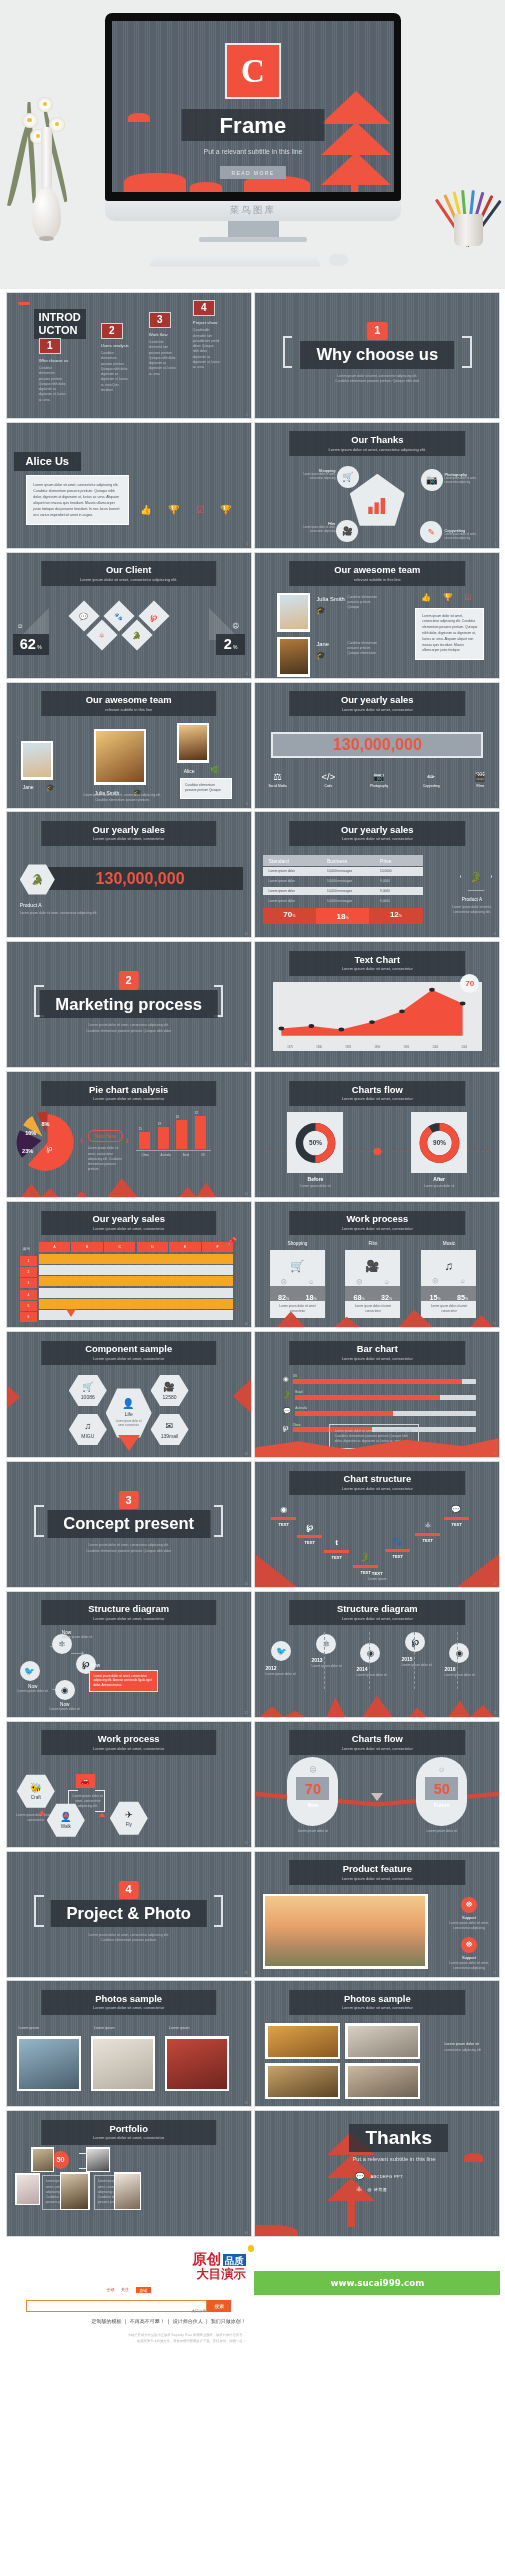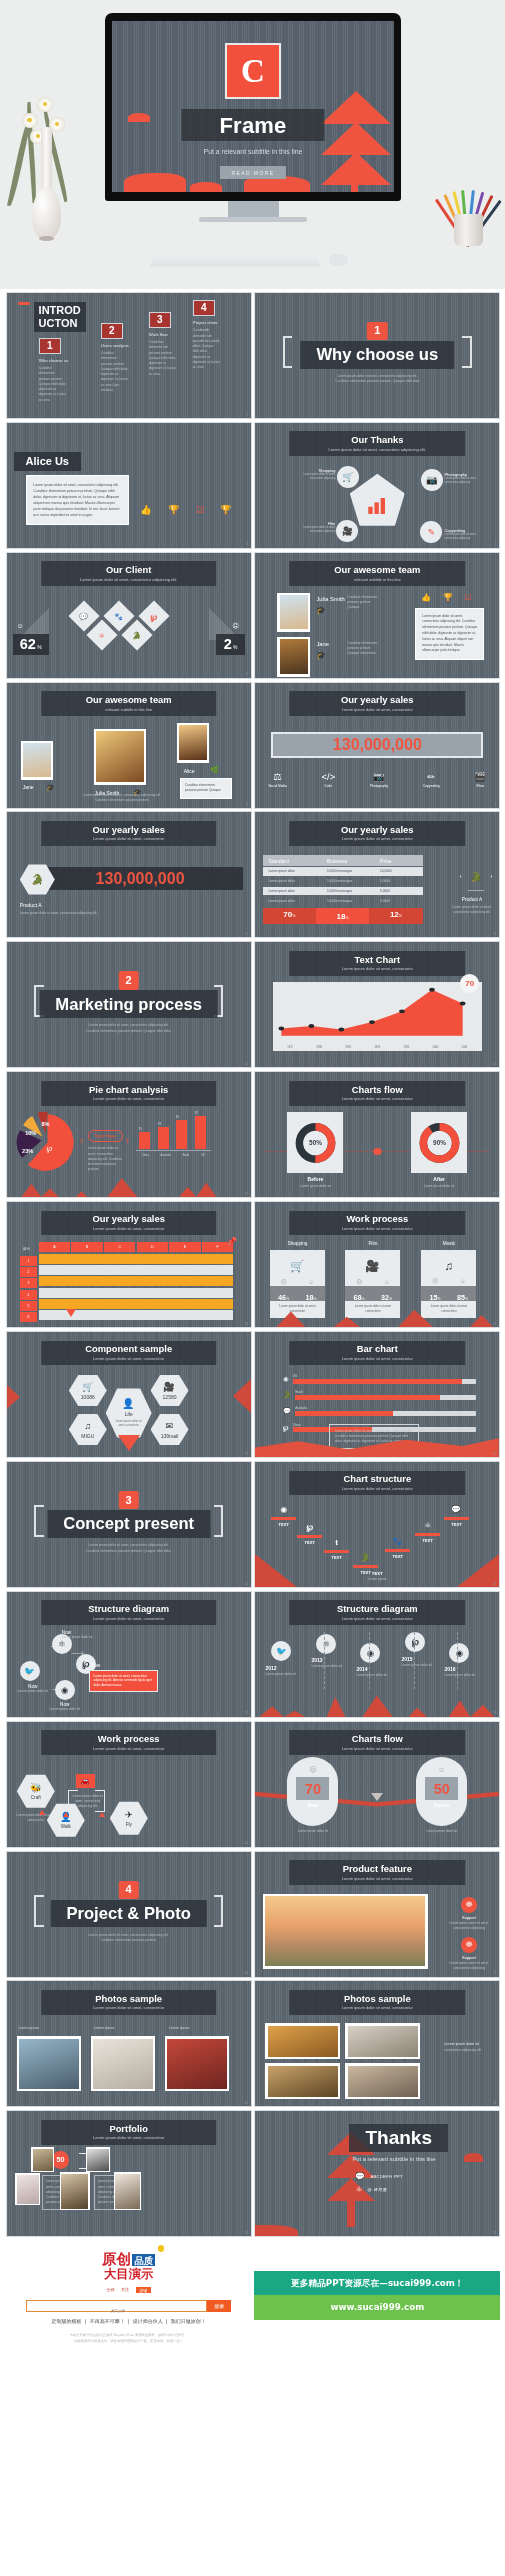--- a/index.html
+++ b/index.html
@@ -82,21 +82,21 @@
 
   .lorem { font-size:3.2px; line-height:1.65; color:#b9c0c6; }
   .white-card { background:#eceff1; color:#4a5158; border:0.7px solid #fff; }
   .hexa { background:#e9ecee; clip-path:polygon(25% 3%,75% 3%,100% 50%,75% 97%,25% 97%,0 50%); color:#39414a;
       display:flex; flex-direction:column; align-items:center; justify-content:center; text-align:center;}
   .red { color:#ef5441; }
   .mountain { position:absolute; left:0; bottom:0; width:100%; height:19px; }
   .bar-track { background:#d7dbde; height:5px; border-radius:0.7px; }
   .bar-fill { background:#ef5441; height:5px; }
 
-  .footer-white { background:#fff; padding:10px 5.8px 14.5px; text-align:center; }
+  .footer-white { background:#fff; padding:10px 5.8px 14.5px; text-align:right; }
   .promo { margin-top:2.9px; }
   .promo .g1 { background:#1aa884; color:#fff; font:700 8.7px/1 "DejaVu Sans",sans-serif; padding:8px 0; }
   .promo .g2 { background:#6cc24a; color:#fff; font:700 8.7px/1 "DejaVu Sans",sans-serif; padding:8px 0; }
   .logo-cn { font:700 14.5px/1 "DejaVu Sans",sans-serif; color:#d0202a; }
   .logo-cn .b2 { color:#1b5fa8; font-size:9.4px; }
   .logo-cn2 { font:700 12.3px/1 "DejaVu Sans",sans-serif; color:#d0202a; margin-top:1.4px;}
   .searchrow { display:flex; justify-content:center; margin-top:6.5px; }
   .searchrow .inp { width:181px;height:11.6px;border:0.7px solid #e08a3c;background:#fff;}
   .searchrow .btn { background:#ef5b22; color:#fff; font-size:5px; padding:0 7.2px; display:flex;align-items:center;}
   .cnlinks { font-size:5px; color:#444; margin-top:6.5px; font-family:"DejaVu Sans",sans-serif;}
@@ -138,20 +138,23 @@
           <div class="logo">
             <b>C</b>
           </div>
           <div class="titlebar">
             <h1>Frame</h1>
           </div>
           <div class="sub">Put a relevant subtitle in this line</div>
           <div class="cta">READ MORE</div>
         </div>
       </div>
+      <div class="mount">
+        <span>菜鸟图库</span>
+      </div>
       <div class="neckbar"></div>
       <div class="base"></div>
     </div>
 
     <div class="kbd"></div>
     <div class="mouse"></div>
 
     <div class="pencils">
       <i style="background:#e0483a;transform:rotate(-34deg);"></i>
       <i style="background:#f0a23b;transform:rotate(-24deg);"></i>
@@ -162,21 +165,21 @@
       <i style="background:#c0392b;transform:rotate(26deg);"></i>
       <i style="background:#2c3e50;transform:rotate(36deg);"></i>
       <div class="cup"></div>
     </div>
   </div>
 
   <div class="grid">
 
     <div class="slide">
       <div style="position:absolute;left:11.6px;top:8.7px;width:11.6px;height:3.6px;background:#ef5441;border-radius:1.4px;"></div>
-      <div style="position:absolute;left:27.5px;top:9px;background:rgba(40,45,51,.8);padding:2.2px 4.3px;max-width:52px;">
+      <div style="position:absolute;left:27.5px;top:16px;background:rgba(40,45,51,.8);padding:2.2px 4.3px;max-width:52px;">
         <div style="font:700 11px/1.15 'Liberation Sans',sans-serif;word-break:break-all;">INTRODUCTON</div>
       </div>
       <div style="position:absolute;left:32px;top:45px;width:29px;">
         <div style="width:22px;height:16px;background:#a83530;border:1.4px solid #cfd4d8;display:flex;align-items:center;justify-content:center;font:700 10px/1 'Liberation Sans';">
           <span>1</span>
           </div>
         <div style="font-size:4.3px;margin-top:4.3px;color:#e3e7ea;white-space:nowrap;">Who choose us</div>
         <div class="lorem" style="margin-top:2.9px;width:27.5px;">Curabitur elementum posuere pretium. Quisque nibh dolor, dignissim ac dignissim ut, luctus ac urna.</div>
       </div>
       <div style="position:absolute;left:94px;top:30px;width:29px;">
@@ -620,21 +623,21 @@
         <div class="s">Lorem ipsum dolor sit amet, consectetur</div>
       </div>
       <div style="position:absolute;left:14.5px;top:39px;width:55px;text-align:center;font-size:4.7px;">Shopping</div>
       <div style="position:absolute;left:14.5px;top:48px;width:55px;height:68px;background:#e9ecee;">
         <div style="text-align:center;font-size:11.6px;color:#2c343c;padding-top:8.7px;">🛒</div>
         <div style="display:flex;justify-content:space-around;margin-top:5.8px;color:#9aa3ab;font-size:5.8px;">
           <span>☹</span>
             <span>☺</span>
           </div>
         <div style="position:absolute;left:0;right:0;top:36px;height:14.5px;background:rgba(44,49,55,.55);display:flex;align-items:baseline;justify-content:space-around;padding-top:2.9px;">
-          <span><b style="font:700 7.2px/1 'Liberation Sans';color:#fff;">46</b><i style="font-style:normal;font-size:3.6px;color:#fff;">%</i></span>
+          <span><b style="font:700 7.2px/1 'Liberation Sans';color:#fff;">82</b><i style="font-style:normal;font-size:3.6px;color:#fff;">%</i></span>
           <span><b style="font:700 7.2px/1 'Liberation Sans';color:#fff;">18</b><i style="font-style:normal;font-size:3.6px;color:#fff;">%</i></span>
         </div>
         <div style="position:absolute;left:2.9px;right:2.9px;bottom:4.3px;font-size:3px;line-height:1.6;color:#5c636a;text-align:center;">Lorem ipsum dolor sit amet consectetur</div>
       </div>
       <div style="position:absolute;left:90px;top:39px;width:55px;text-align:center;font-size:4.7px;">Film</div>
       <div style="position:absolute;left:90px;top:48px;width:55px;height:68px;background:#e9ecee;">
         <div style="text-align:center;font-size:11.6px;color:#2c343c;padding-top:8.7px;">🎥</div>
         <div style="display:flex;justify-content:space-around;margin-top:5.8px;color:#9aa3ab;font-size:5.8px;">
           <span>☹</span>
             <span>☺</span>
@@ -1093,20 +1096,19 @@
         <span>不再高不可攀！</span> &nbsp;|&nbsp;
         <span>设计师合伙人</span> &nbsp;|&nbsp;
         <span>我们只做原创！</span>
       </div>
       <div class="cndis" style="white-space:pre-line;">本站公开部分作品皆为正版权 Royalty Free 免费商业授权，版权归原作者所有，
 如需高清无水印源文件，请登录我司官网自行下载。支持原创，你我一起！</div>
     </div>
 
     <div style="background:#fff;padding-top:26px;">
       <div class="promo">
-        <div class="g1" style="text-align:center;">更多精品PPT资源尽在—sucai999.com！</div>
         <div class="g2" style="text-align:center;">www.sucai999.com</div>
       </div>
     </div>
   </div>
 
 </div>
 
 
 </body></html>

